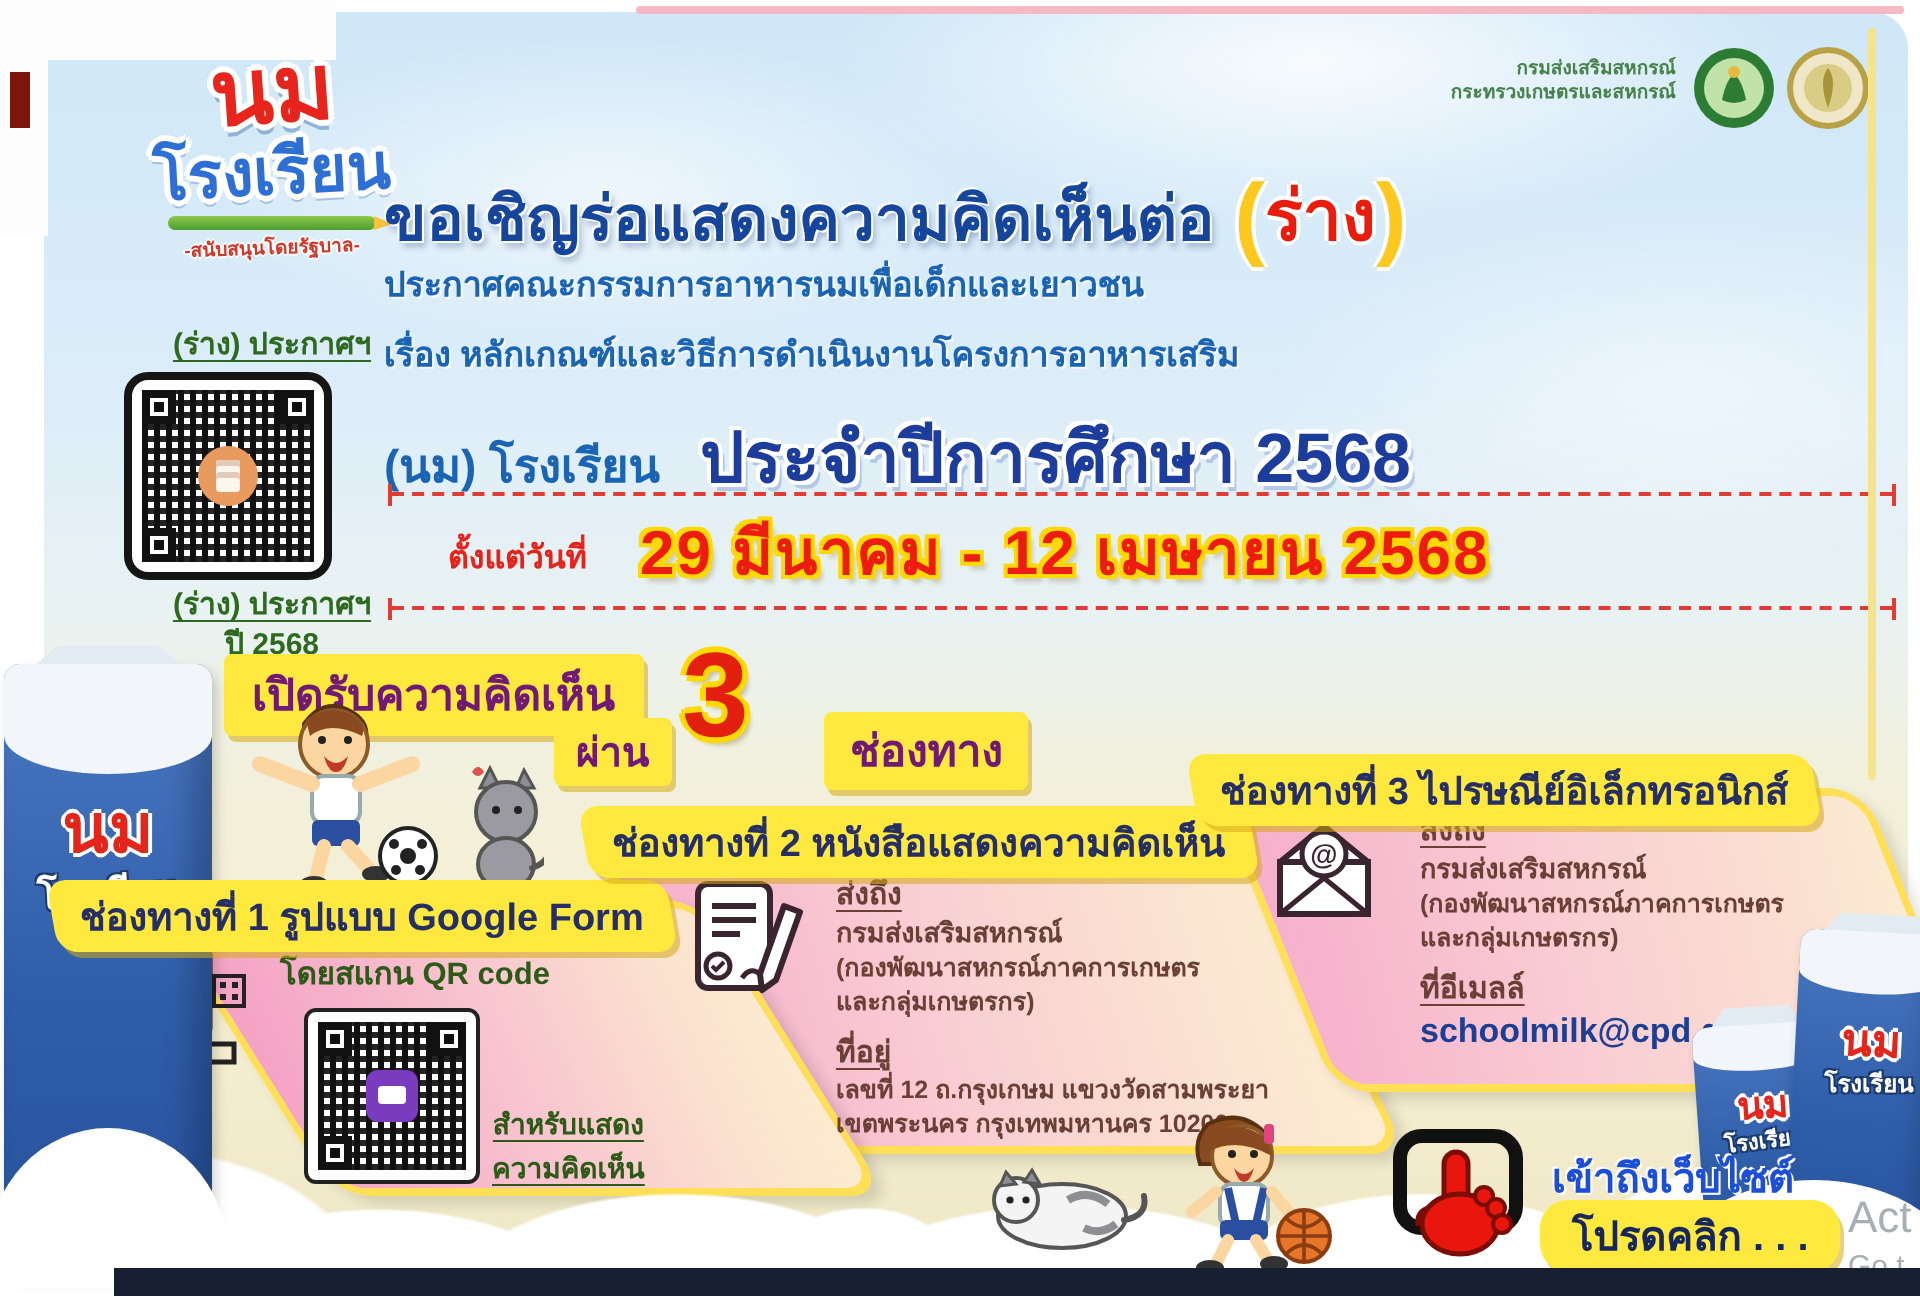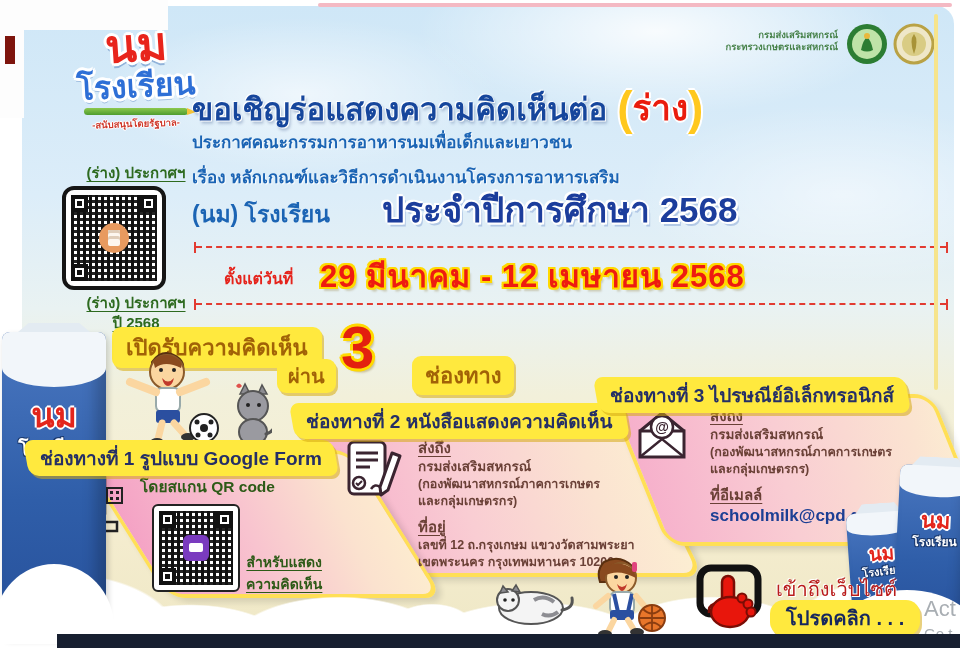--- a/index.html
+++ b/index.html
@@ -68,36 +68,36 @@
   
   .hl{position:absolute;left:192px;white-space:nowrap;z-index:15;}
   .hl1{top:80px;font-size:31px;font-weight:800;color:#16469c;
     text-shadow:1px 1px 0 #fff,-1px -1px 0 #fff,2px 3px 3px rgba(30,60,120,.3);}
   .draft-badge{margin-left:10px;font-size:35px;font-weight:900;color:#ea1c0d;
     text-shadow:-2px 0 #fff,2px 0 #fff,0 -2px #fff,0 2px #fff;}
   .draft-badge .paren{color:#ffc81e;font-size:46px;font-weight:900;vertical-align:-4px;
     text-shadow:-2px 0 #fff,2px 0 #fff,0 -2px #fff,0 2px #fff;}
   .hl2{top:128px;}  .hl3{top:163px;}
   .hl2,.hl3{font-size:17px;font-weight:700;color:#1b64b4;text-shadow:1px 1px 0 rgba(255,255,255,.8);}
-  .hl4{top:182px;display:flex;align-items:baseline;gap:32px;}
+  .hl4{top:201px;display:flex;align-items:baseline;}
   .hl4 .prefix{font-size:23px;font-weight:700;color:#1b64b4;}
   .hl4 .year{margin-left:20px;font-size:35px;font-weight:900;color:#1c3d9c;
     text-shadow:-2px 0 #fff,2px 0 #fff,0 -2px #fff,0 2px #fff,-2px -2px #fff,2px 2px #fff,3px 4px 0 rgba(140,170,215,.55);}
 
   
   .dashline{position:absolute;left:196px;width:750px;height:0;border-top:2px dashed #e23b31;z-index:15;}
   .dashline::before,.dashline::after{content:"";position:absolute;top:-6px;width:2px;height:11px;background:#e23b31;}
   .dashline::before{left:-2px;}  .dashline::after{right:-2px;}
   .dash1{top:246px;}  .dash2{top:303px;}
   .date-prefix{position:absolute;left:224px;top:266px;font-size:16px;font-weight:700;color:#e5231b;z-index:15;}
   .date-range{position:absolute;left:320px;top:251px;font-size:31px;font-weight:900;color:#ee1b10;letter-spacing:1px;z-index:15;white-space:nowrap;
     text-shadow:-2px 0 #ffd900,2px 0 #ffd900,0 -2px #ffd900,0 2px #ffd900,-2px -2px #ffd900,2px 2px #ffd900,2px -2px #ffd900,-2px 2px #ffd900,3px 4px 2px rgba(120,90,0,.25);}
 
   
-  .pill{position:absolute;background:#ffe93e;border-radius:9px;font-weight:800;color:#a16207;z-index:15;white-space:nowrap;box-shadow:2px 3px 0 rgba(216,176,30,.6);}
+  .pill{position:absolute;background:#ffe93e;border-radius:4px;font-weight:800;color:#701a75;z-index:15;white-space:nowrap;box-shadow:2px 3px 0 rgba(216,176,30,.6);}
   .pill-open{left:112px;top:327px;padding:3px 14px;font-size:22px;}
   .pill-via{left:277px;top:359px;padding:1px 11px;font-size:20px;}
   .pill-ch{left:412px;top:356px;padding:2px 13px;font-size:22px;}
   .big3{position:absolute;left:341px;top:318px;font-size:60px;font-weight:900;color:#e3200f;z-index:16;line-height:1;
     text-shadow:-3px 0 #ffd900,3px 0 #ffd900,0 -3px #ffd900,0 3px #ffd900,-2px -2px #ffd900,2px 2px #ffd900,3px 4px 2px rgba(120,90,0,.3);}
 
   
   .panel{position:absolute;border:4px solid #ffdf56;border-radius:18px;box-sizing:border-box;
     box-shadow:3px 4px 6px rgba(0,0,0,.12);transform-origin:top left;}
   .panel1{left:75px;top:450px;width:276px;height:148px;transform:skewX(32deg);z-index:30;
@@ -148,21 +148,21 @@
   .carton-b .brand1{margin-top:44px;font-size:22px;}
   .carton-b .brand2{margin-top:4px;font-size:12px;}
   .carton-splash{position:absolute;left:832px;top:590px;width:150px;height:58px;background:#fff;border-radius:50% 50% 0 0/90% 90% 0 0;z-index:46;}
 
   
   .boycat{position:absolute;left:112px;top:344px;z-index:40;}
   .girlcat{position:absolute;left:486px;top:556px;z-index:40;}
 
   
   .cta-hand{position:absolute;left:692px;top:562px;z-index:50;}
-  .cta-line1{position:absolute;left:776px;top:573px;font-size:20px;font-weight:400;color:#b91c1c;z-index:50;white-space:nowrap;
+  .cta-line1{position:absolute;left:776px;top:573px;font-size:20px;font-weight:700;color:#1d4ed8;z-index:50;white-space:nowrap;
     text-shadow:1px 1px 0 #fff,-1px -1px 0 #fff;}
   .cta-pill{position:absolute;left:770px;top:600px;padding:2px 16px;background:#ffe93e;border-radius:14px;
     font-size:20px;font-weight:800;color:#16275e;z-index:50;white-space:nowrap;box-shadow:2px 3px 0 rgba(214,170,20,.55);}
 
   
   .watermark1{position:absolute;left:924px;top:596px;font-size:22px;color:#9aa0a6;opacity:.85;z-index:60;white-space:nowrap;}
   .watermark2{position:absolute;left:924px;top:625px;font-size:15px;color:#9aa0a6;opacity:.85;z-index:60;white-space:nowrap;}
   .navybar{position:absolute;left:57px;top:634px;width:903px;height:14px;background:#171f30;z-index:70;}
 </style>
 </head>

